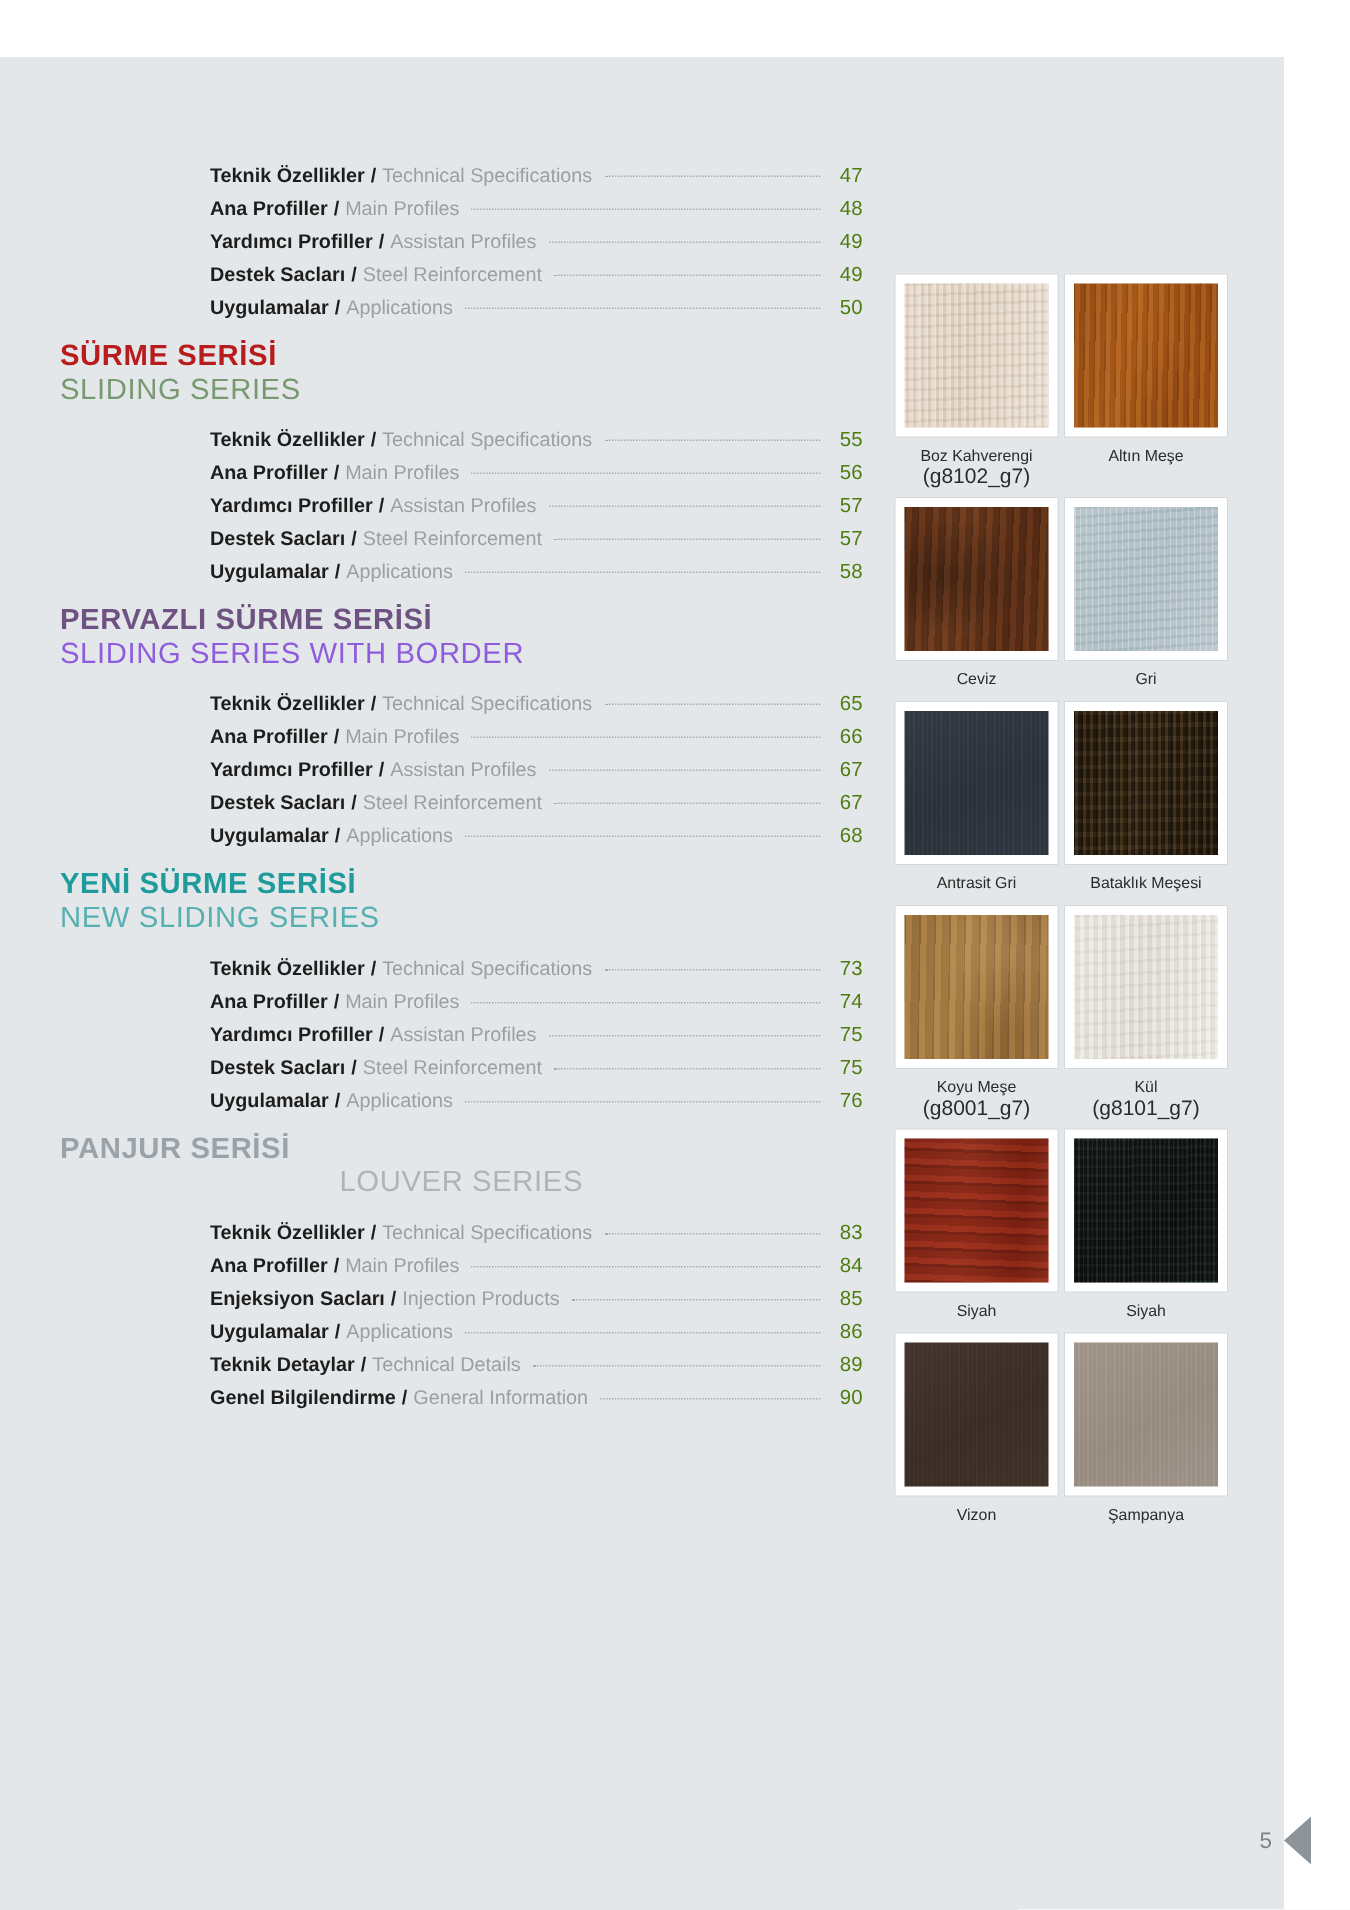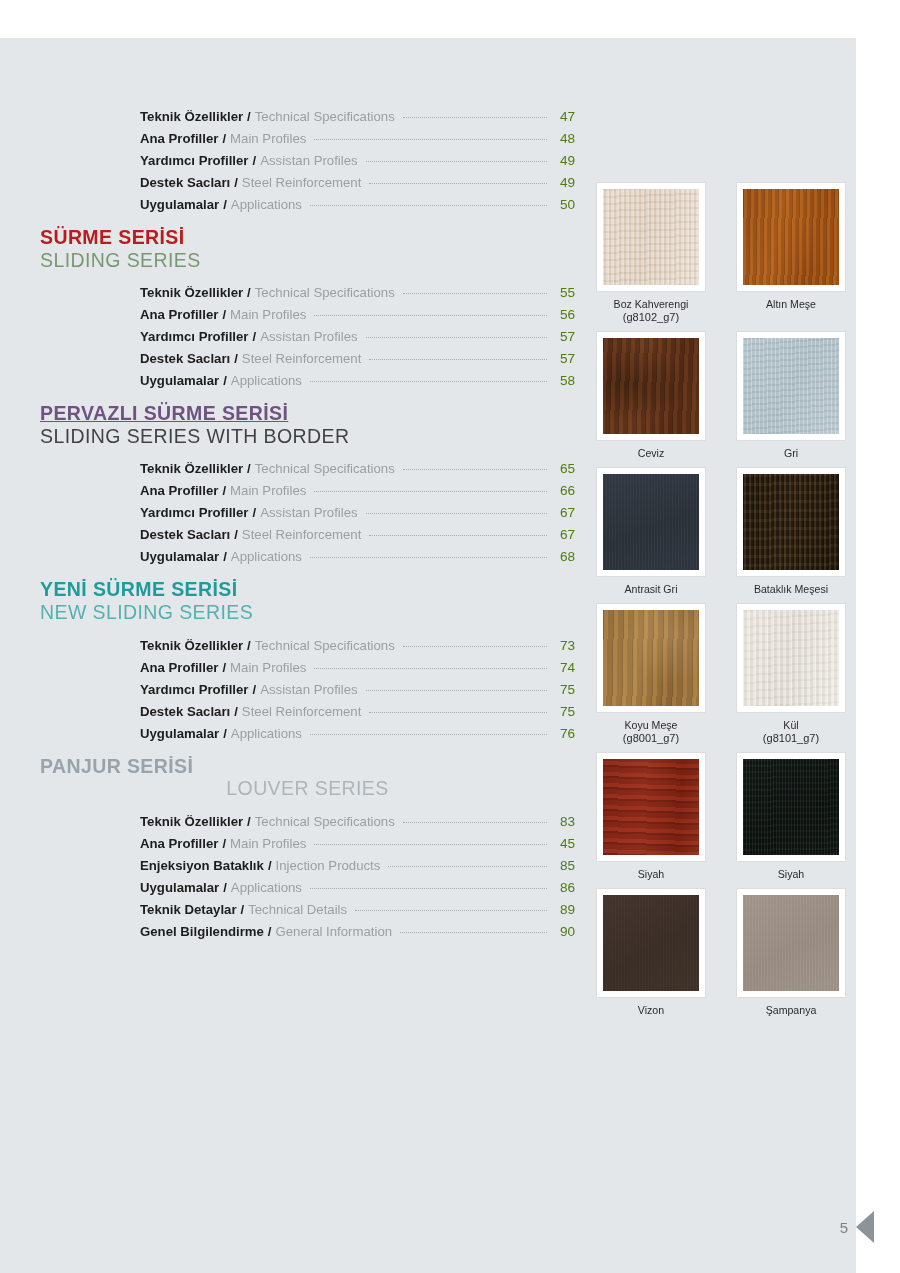--- a/index.html
+++ b/index.html
@@ -109,21 +109,21 @@
   
   #swatch-column {
     position: absolute;
     left: 597px;
     top: 145px;
     width: 258px;
   }
 
   .swatch-row {
     display: flex;
-    gap: 32px;
+    gap: 5px;
     margin-bottom: 8px;
   }
 
   .swatch-cell {
     width: 108px;
     display: flex;
     flex-direction: column;
     align-items: center;
   }
 
@@ -151,21 +151,21 @@
 
   .swatch-label {
     margin-top: 7px;
     font-size: 10.6px;
     color: #2b2b2b;
     text-align: center;
     line-height: 13px;
   }
   .swatch-code {
     display: block;
-    font-size: 11px;
+    font-size: 14px;
     color: #2b2b2b;
     line-height: 13px;
   }
 
   
   .tex-boz {
     background:
       repeating-linear-gradient(90deg, rgba(255,255,255,.30) 0 1px, rgba(150,125,100,.10) 1px 3px, rgba(255,255,255,.16) 3px 5px),
       repeating-linear-gradient(178deg, rgba(160,135,110,.13) 0 2px, rgba(255,255,255,.10) 2px 7px),
       linear-gradient(96deg, #e4d6c6 0%, #ddcdbb 45%, #e7dbcd 100%);
@@ -340,22 +340,22 @@
               <span class="toc-tr">Uygulamalar</span>
               <span class="toc-slash">/</span>
               <span class="toc-en">Applications</span>
               <span class="toc-leader"></span>
               <span class="toc-page">58</span>
             </div>
           </div>
         </div>
         <div class="toc-section">
           <div class="section-heading">
-            <span class="heading-tr" style="color: rgb(110, 82, 130); text-decoration: underline;">PERVAZLI SÜRME SERİSİ</span>
-            <span class="heading-en" style="color: #000000;">SLIDING SERIES WITH BORDER</span>
+            <span class="heading-tr" style="color: rgb(110, 82, 130);">PERVAZLI SÜRME SERİSİ</span>
+            <span class="heading-en" style="color: #6d28d9;">SLIDING SERIES WITH BORDER</span>
           </div>
           <div class="toc-entries">
             <div class="toc-row">
               <span class="toc-tr">Teknik Özellikler</span>
               <span class="toc-slash">/</span>
               <span class="toc-en">Technical Specifications</span>
               <span class="toc-leader"></span>
               <span class="toc-page">65</span>
             </div>
             <div class="toc-row">
@@ -442,24 +442,24 @@
               <span class="toc-slash">/</span>
               <span class="toc-en">Technical Specifications</span>
               <span class="toc-leader"></span>
               <span class="toc-page">83</span>
             </div>
             <div class="toc-row">
               <span class="toc-tr">Ana Profiller</span>
               <span class="toc-slash">/</span>
               <span class="toc-en">Main Profiles</span>
               <span class="toc-leader"></span>
-              <span class="toc-page">45</span>
-            </div>
-            <div class="toc-row">
-              <span class="toc-tr">Enjeksiyon Bataklık</span>
+              <span class="toc-page">84</span>
+            </div>
+            <div class="toc-row">
+              <span class="toc-tr">Enjeksiyon Sacları</span>
               <span class="toc-slash">/</span>
               <span class="toc-en">Injection Products</span>
               <span class="toc-leader"></span>
               <span class="toc-page">85</span>
             </div>
             <div class="toc-row">
               <span class="toc-tr">Uygulamalar</span>
               <span class="toc-slash">/</span>
               <span class="toc-en">Applications</span>
               <span class="toc-leader"></span>

